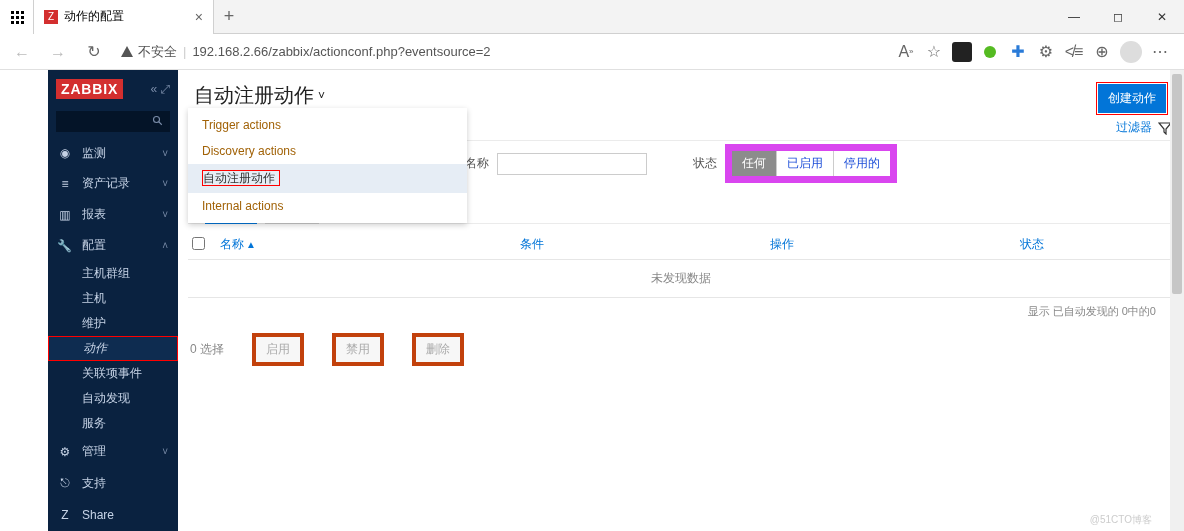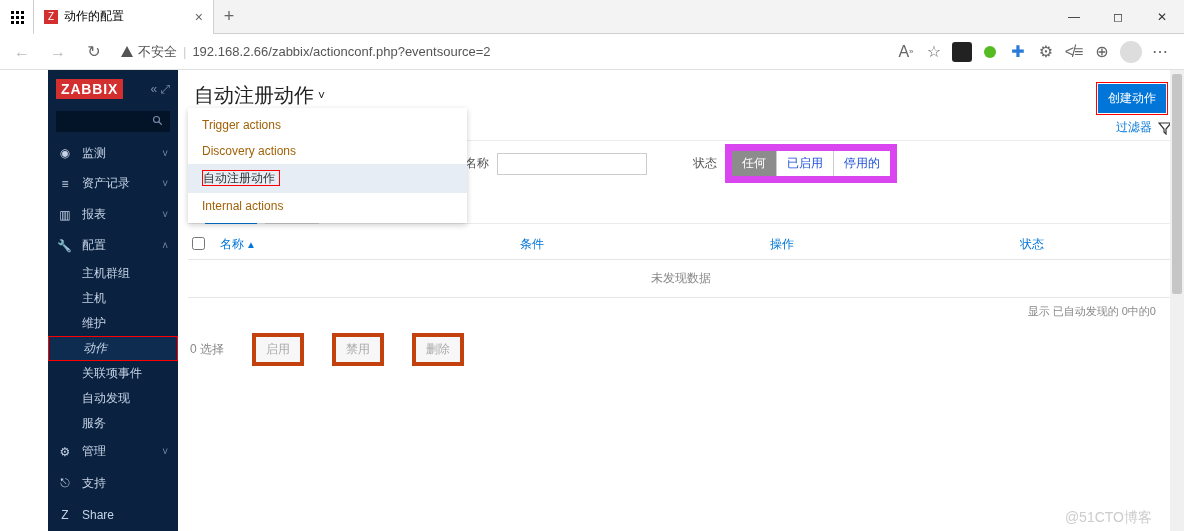--- a/index.html
+++ b/index.html
@@ -66,21 +66,21 @@
 .th-cond { flex:1; }
 .th-op { flex:1; }
 .th-stat { flex:0.6; }
 .sort-arrow { color:#0275d8; font-size:10px; }
 .empty-row { text-align:center; color:#888; padding:10px 0; border-bottom:1px solid #e6e6e6; }
 .summary { text-align:right; color:#888; font-size:11px; padding:6px 28px; }
 .bulk { padding:8px 12px; display:flex; align-items:center; gap:28px; font-size:12px; color:#888; }
 .bulk button { border:4px solid #c2410c; background:#f7f7f7; color:#aaa; padding:4px 10px; font-size:12px; }
 .scrollbar { position:absolute; right:0; top:0; width:14px; height:100%; background:#f0f0f0; }
 .scroll-thumb { position:absolute; top:4px; left:2px; width:10px; height:220px; background:#c6c6c6; border-radius:2px; }
-.watermark { position:absolute; right:32px; bottom:4px; font-size:14px; color:#ccc;margin-left:29px; }
+.watermark { position:absolute; right:32px; bottom:4px; font-size:10px; color:#ccc;margin-left:29px; }
 input[type=checkbox]{ width:13px; height:13px; }
 svg { fill:currentColor; }
 </style>
 </head>
 <body>
 
 <div class="browser-bar">
   <div class="tab-group">
     <div class="tab" style="min-width:34px;max-width:34px;justify-content:center;padding:0;">
       <svg width="14" height="14">

